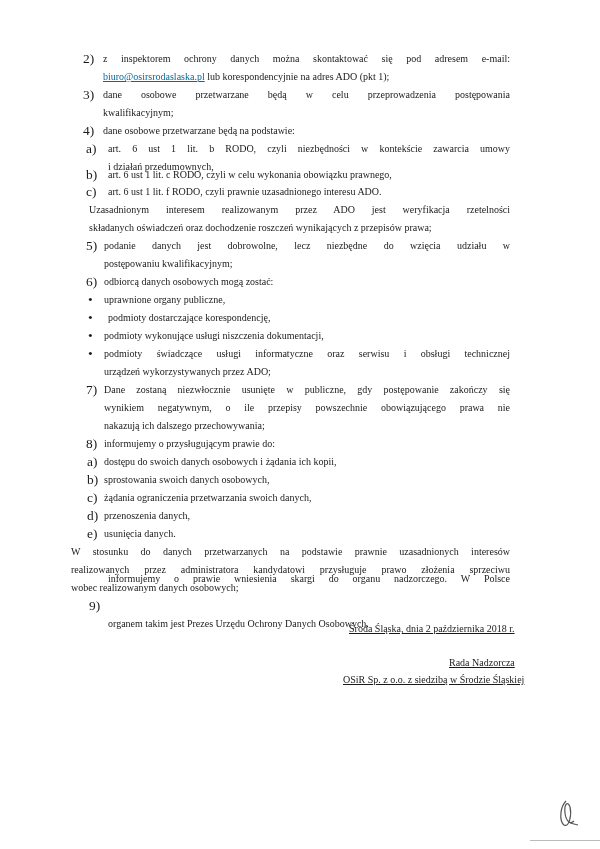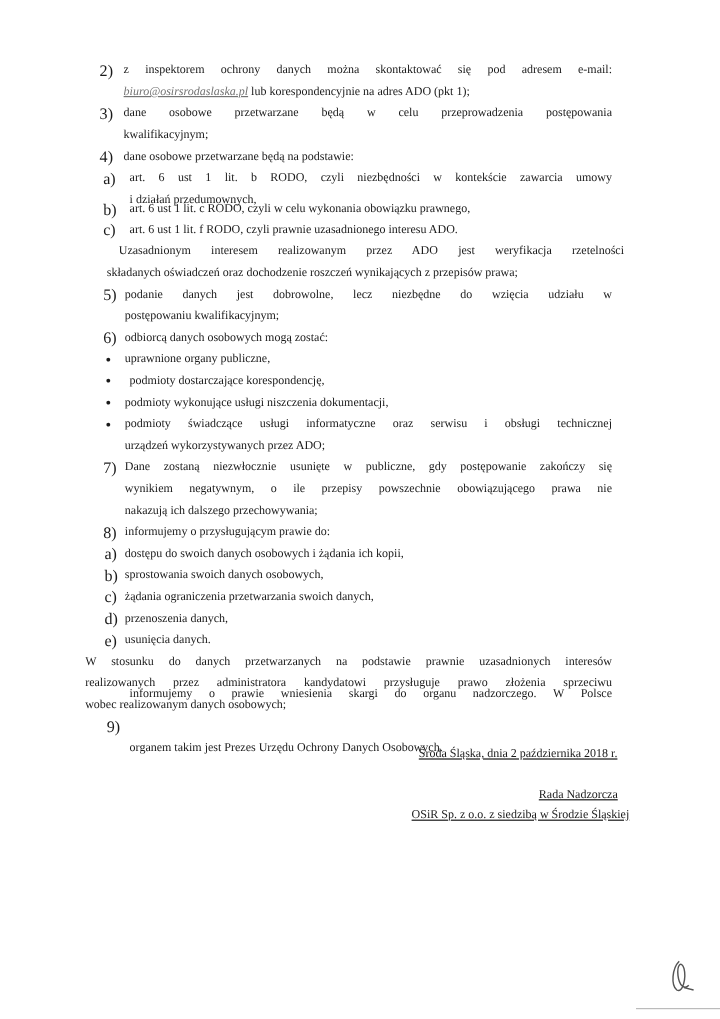--- a/index.html
+++ b/index.html
@@ -1,21 +1,21 @@
 <!DOCTYPE html>
 <html><head>
 <meta charset="utf-8">
 <style>
   html,body{margin:0;padding:0;background:#fff;}
   body{width:600px;height:849px;position:relative;overflow:hidden;
        font-family:"Liberation Serif","DejaVu Serif",serif;color:#1a1a1a;}
   .ln{position:absolute;font-size:10px;line-height:18px;white-space:nowrap;}
   .j{text-align:justify;text-align-last:justify;white-space:normal;}
   .lab{position:absolute;font-size:13.4px;line-height:18px;}
-  a.mail{color:#737373;text-decoration:underline;font-style:italic;}
+  a.mail{color:#0369a1;text-decoration:underline;}
   .sm{position:absolute;font-size:10px;line-height:14px;white-space:nowrap;text-decoration:underline;}
   .sig{position:absolute;left:556px;top:795px;}
   .rule{position:absolute;left:530px;top:840px;width:70px;height:1px;background:#bbb;}
 </style>
 </head>
 <body>
 
 <div>
 
   <div class="lab" style="left:83px;top:50px">2)</div>
@@ -32,21 +32,21 @@
   <div class="lab" style="left:86px;top:140px">a)</div>
   <div class="ln j" style="left:108px;top:140px;width:402px">art. 6 ust 1 lit. b RODO, czyli niezbędności w kontekście zawarcia umowy</div>
   <div class="ln" style="left:108px;top:158px">i działań przedumownych,</div>
 
   <div class="lab" style="left:86px;top:166px">b)</div>
   <div class="ln" style="left:108px;top:166px">art. 6 ust 1 lit. c RODO, czyli w celu wykonania obowiązku prawnego,</div>
 
   <div class="lab" style="left:86px;top:183px">c)</div>
   <div class="ln" style="left:108px;top:183px">art. 6 ust 1 lit. f RODO, czyli prawnie uzasadnionego interesu ADO.</div>
 
-  <div class="ln j" style="left:99px;top:201px;width:421px">Uzasadnionym interesem realizowanym przez ADO jest weryfikacja rzetelności</div>
+  <div class="ln j" style="left:89px;top:201px;width:421px">Uzasadnionym interesem realizowanym przez ADO jest weryfikacja rzetelności</div>
   <div class="ln" style="left:89px;top:219px">składanych oświadczeń oraz dochodzenie roszczeń wynikających z przepisów prawa;</div>
 
   <div class="lab" style="left:86px;top:237px">5)</div>
   <div class="ln j" style="left:104px;top:237px;width:406px">podanie danych jest dobrowolne, lecz niezbędne do wzięcia udziału w</div>
   <div class="ln" style="left:104px;top:255px">postępowaniu kwalifikacyjnym;</div>
 
   <div class="lab" style="left:86px;top:273px">6)</div>
   <div class="ln" style="left:104px;top:273px">odbiorcą danych osobowych mogą zostać:</div>
 
   <div class="lab" style="left:88px;top:291px">•</div>

